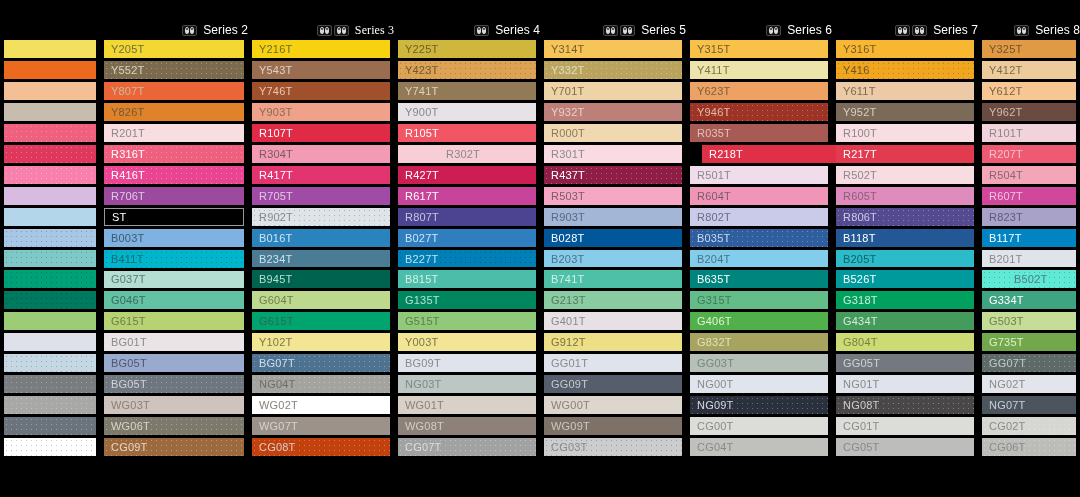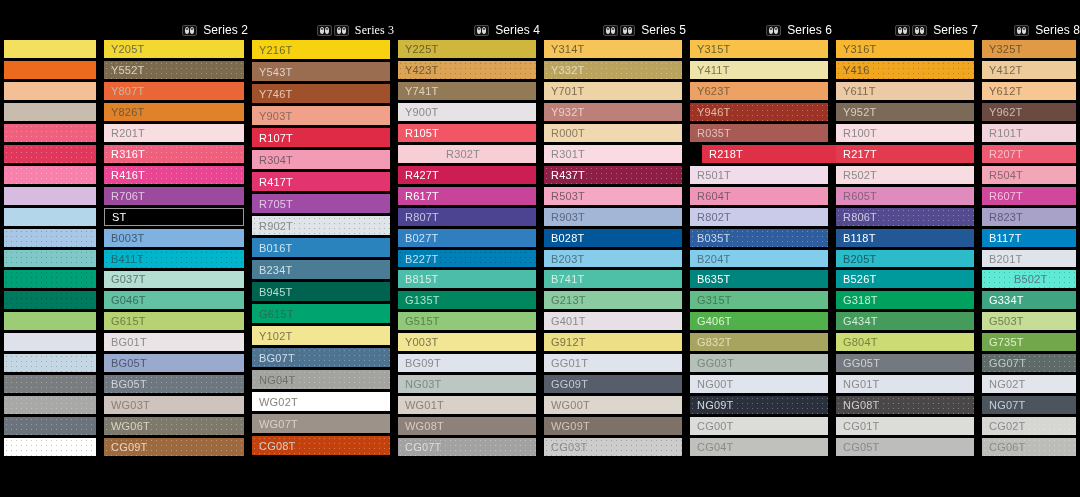--- a/index.html
+++ b/index.html
@@ -318,20 +318,23 @@
         </div>
         <div class="swatch" style="background: rgb(42, 131, 189); color: rgb(207, 228, 242); width: 138px; margin-left: 4px;">
           <span class="lbl">B016T</span>
         </div>
         <div class="swatch" style="background: rgb(74, 124, 150); color: rgb(207, 224, 232); width: 138px; margin-left: 4px;">
           <span class="lbl">B234T</span>
         </div>
         <div class="swatch" style="background: rgb(0, 99, 79); color: rgb(182, 222, 208); width: 138px; margin-left: 4px;">
           <span class="lbl">B945T</span>
         </div>
+        <div class="swatch" style="background: rgb(189, 217, 141); color: rgb(111, 128, 80); width: 138px; margin-left: 4px;">
+          <span class="lbl">G604T</span>
+        </div>
         <div class="swatch" style="background: rgb(0, 164, 110); color: rgb(46, 107, 80); width: 138px; margin-left: 4px;">
           <span class="lbl">G615T</span>
         </div>
         <div class="swatch" style="background: rgb(242, 230, 147); color: rgb(122, 117, 80); width: 138px; margin-left: 4px;">
           <span class="lbl">Y102T</span>
         </div>
         <div class="swatch dotted" style="background: rgb(78, 115, 145); color: rgb(207, 221, 234); width: 138px; margin-left: 4px;">
           <span class="lbl">BG07T</span>
         </div>
         <div class="swatch dotted" style="background: rgb(163, 164, 160); color: rgb(110, 110, 106); width: 138px; margin-left: 4px;">

